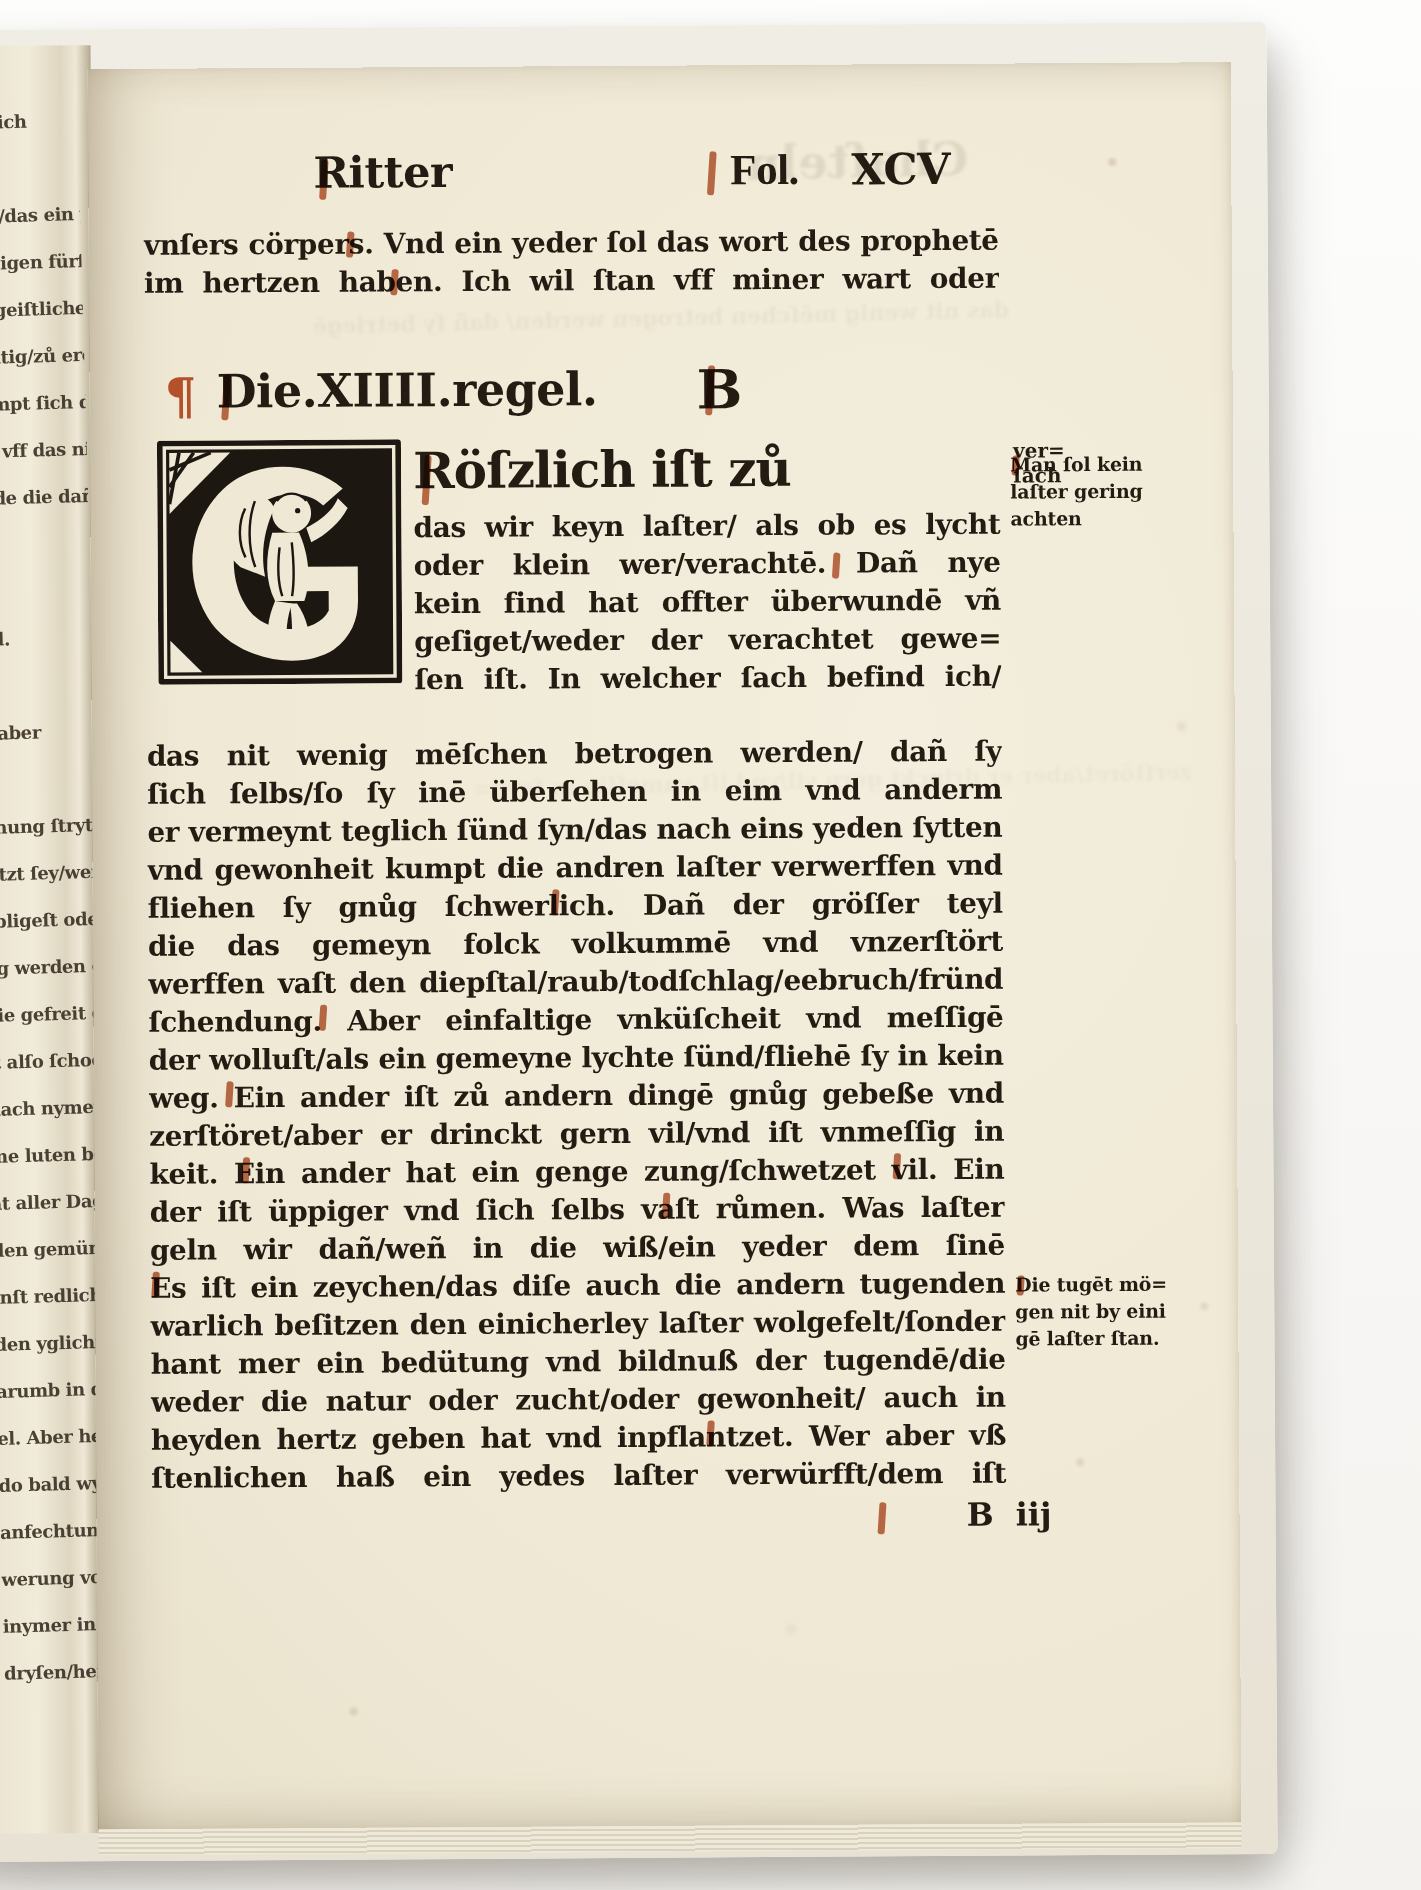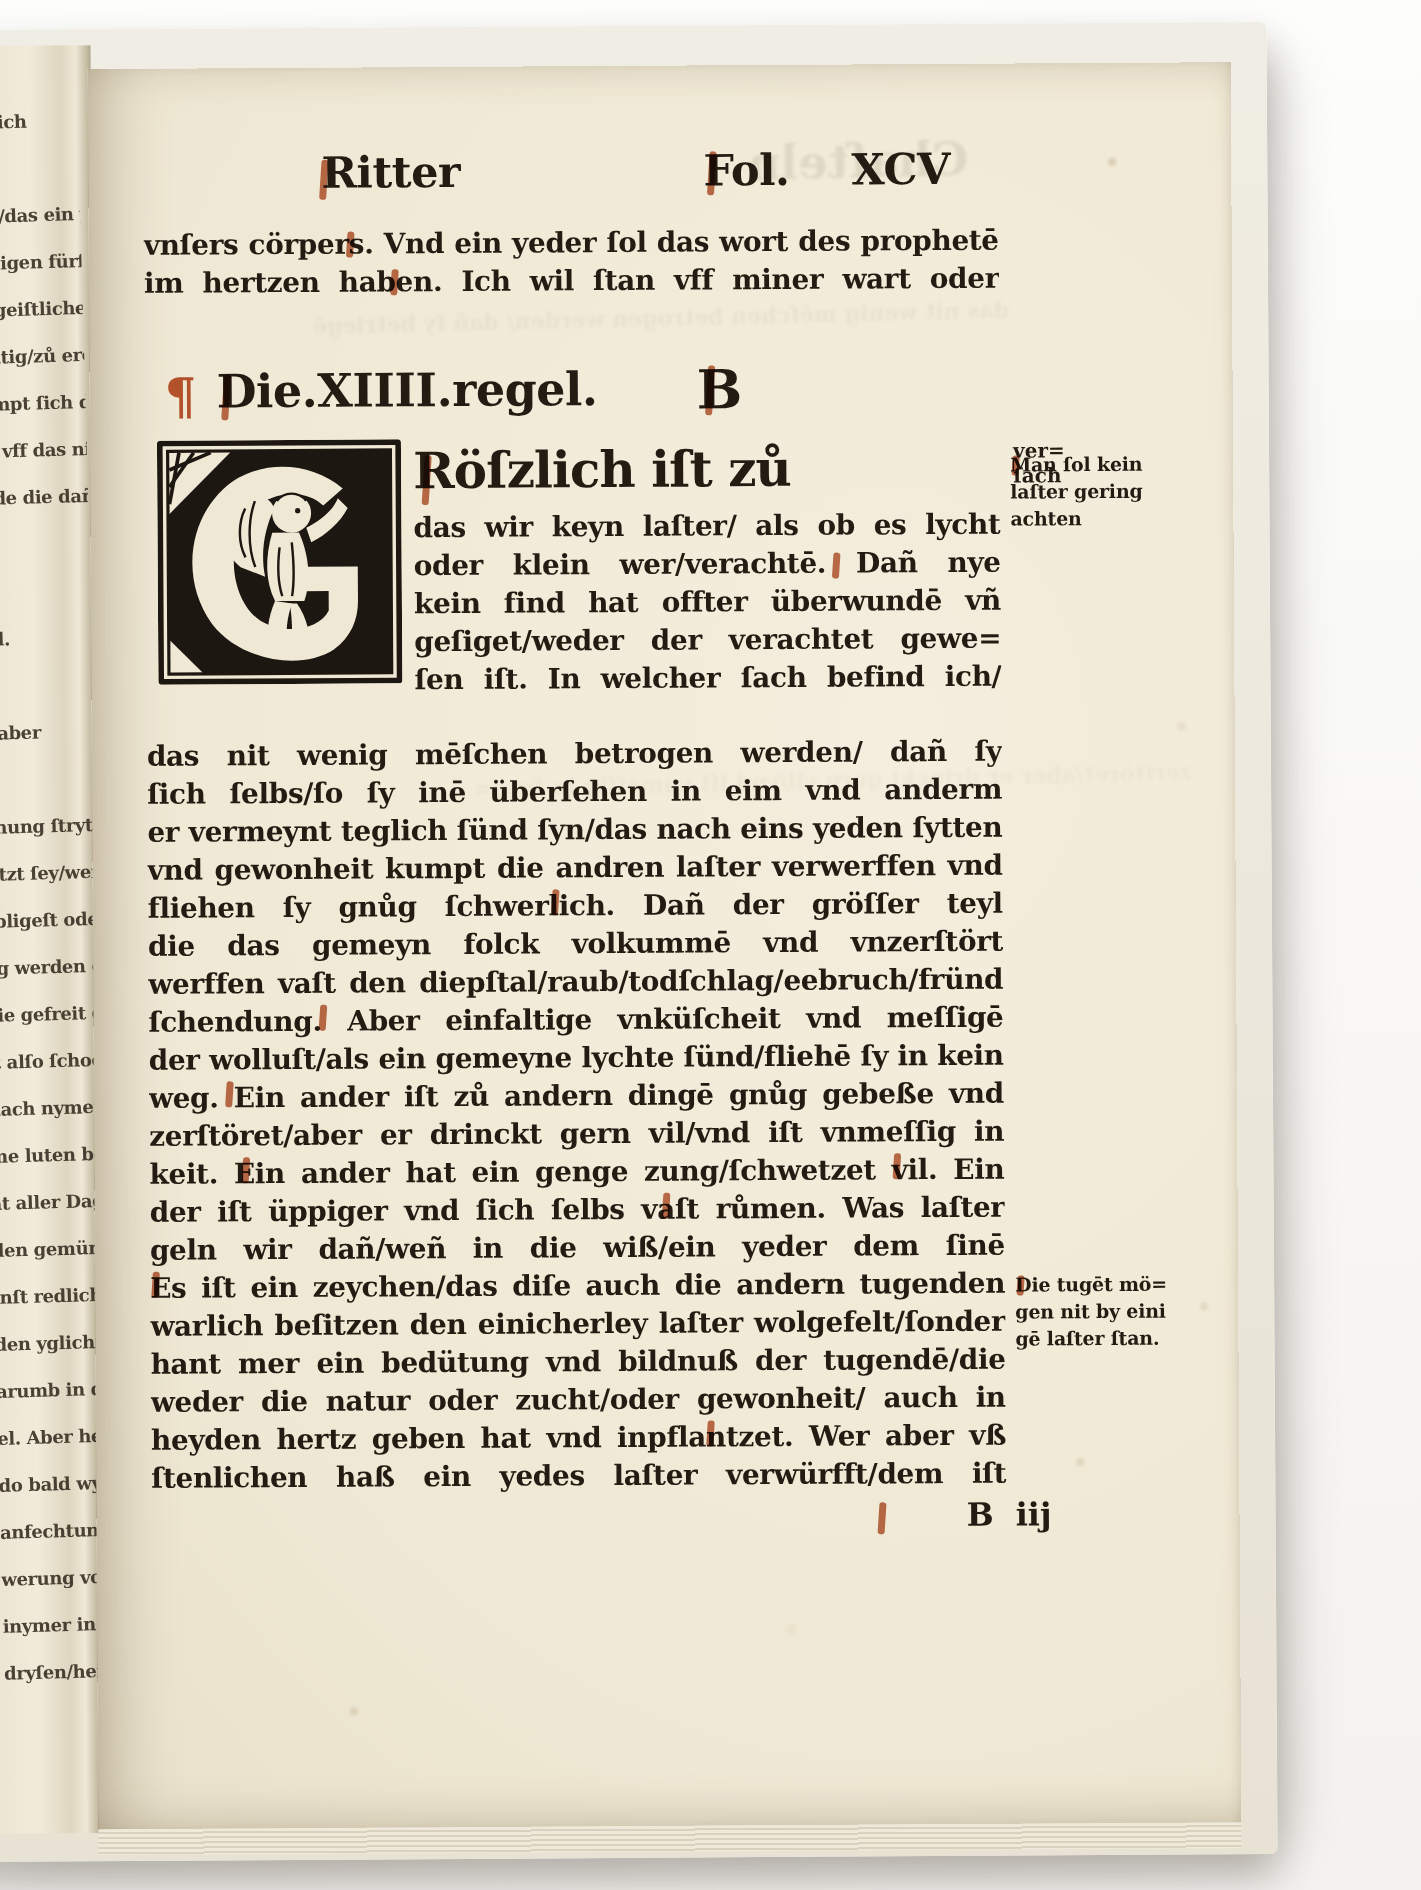--- a/index.html
+++ b/index.html
@@ -36,22 +36,22 @@
       980px 1395px 3px rgba(139,99,52,.14), 1105px 1240px 3px rgba(139,99,52,.12);}
   
   .ghost{position:absolute;font-weight:700;color:#6f6653;pointer-events:none;
     filter:blur(1.6px);transform:scaleX(-1) rotate(1deg);white-space:nowrap;}
   .ghost-hd{left:420px;top:72px;width:460px;font-size:46px;opacity:.14;}
   .ghost-p1{left:340px;top:238px;width:580px;font-size:22px;opacity:.07;}
   .ghost-p2{left:660px;top:700px;width:440px;font-size:22px;opacity:.05;}
   
   .pagehead{position:absolute;left:55px;top:80px;width:855px;height:62px;font-weight:700;}
   .pagehead .hd{position:absolute;font-size:43px;letter-spacing:-.5px;}
-  .hd-title{left:178px;}
-  .hd-fol{left:560px;}
+  .hd-title{left:170px;}
+  .hd-fol{left:587px;font-family:Liberation Serif, serif;}
   .hd-num{left:708px;}
   
   .line{font-size:28px;line-height:38px;height:38px;overflow:hidden;font-weight:700;
     letter-spacing:-.4px;text-align:justify;text-align-last:justify;}
   .intro{position:absolute;left:55px;top:158px;width:855px;}
   .heading{position:absolute;left:55px;top:296px;width:855px;height:72px;font-weight:700;}
   .heading .pilcrow{position:absolute;left:20px;top:2px;font-size:50px;color:var(--red);}
   .heading .htitle{position:absolute;left:72px;top:0;font-size:46px;letter-spacing:-.5px;}
   .heading .hletter{position:absolute;left:552px;top:-4px;font-size:54px;}
   

